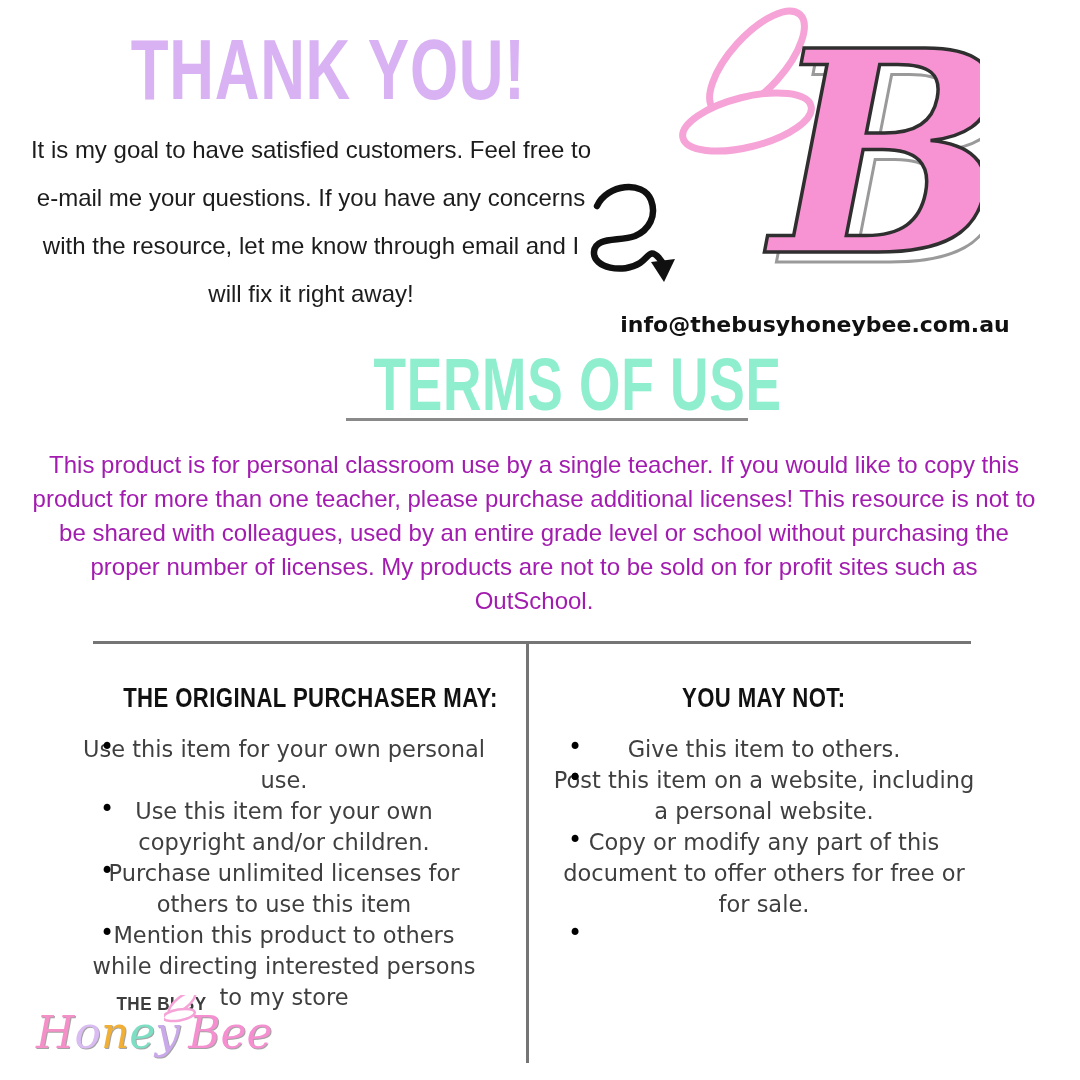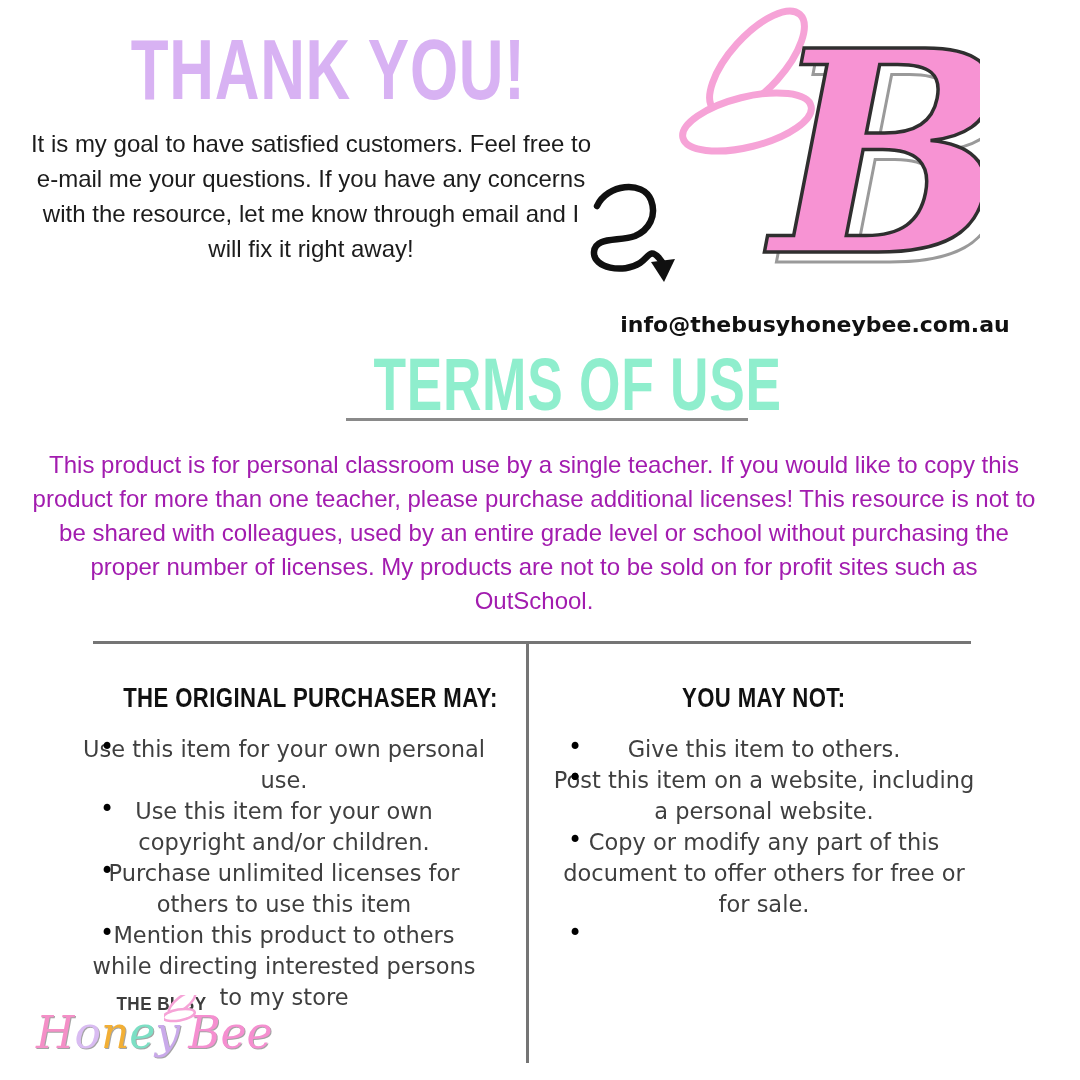--- a/index.html
+++ b/index.html
@@ -22,21 +22,21 @@
   
   .thankyou-title{
     position:absolute;left:50px;top:22px;width:520px;
     text-align:center;margin:4px;
     font-size:86px;line-height:86px;
     color:#d8b2f3;
   }
   .thankyou-body{
     position:absolute;left:28px;top:126px;width:566px;
     margin:0;text-align:center;
-    font-size:24px;line-height:35px;
+    font-size:24px;line-height:48px;
     color:#1c1c1c;
   }
   
   .arrow-doodle{position:absolute;left:585px;top:180px;width:110px;height:110px;}
   
   .b-logo{position:absolute;left:675px;top:0px;width:305px;height:305px;}
   .b-letter{
     font-family:"DejaVu Serif", serif;
     font-style:italic;font-weight:700;
   }

